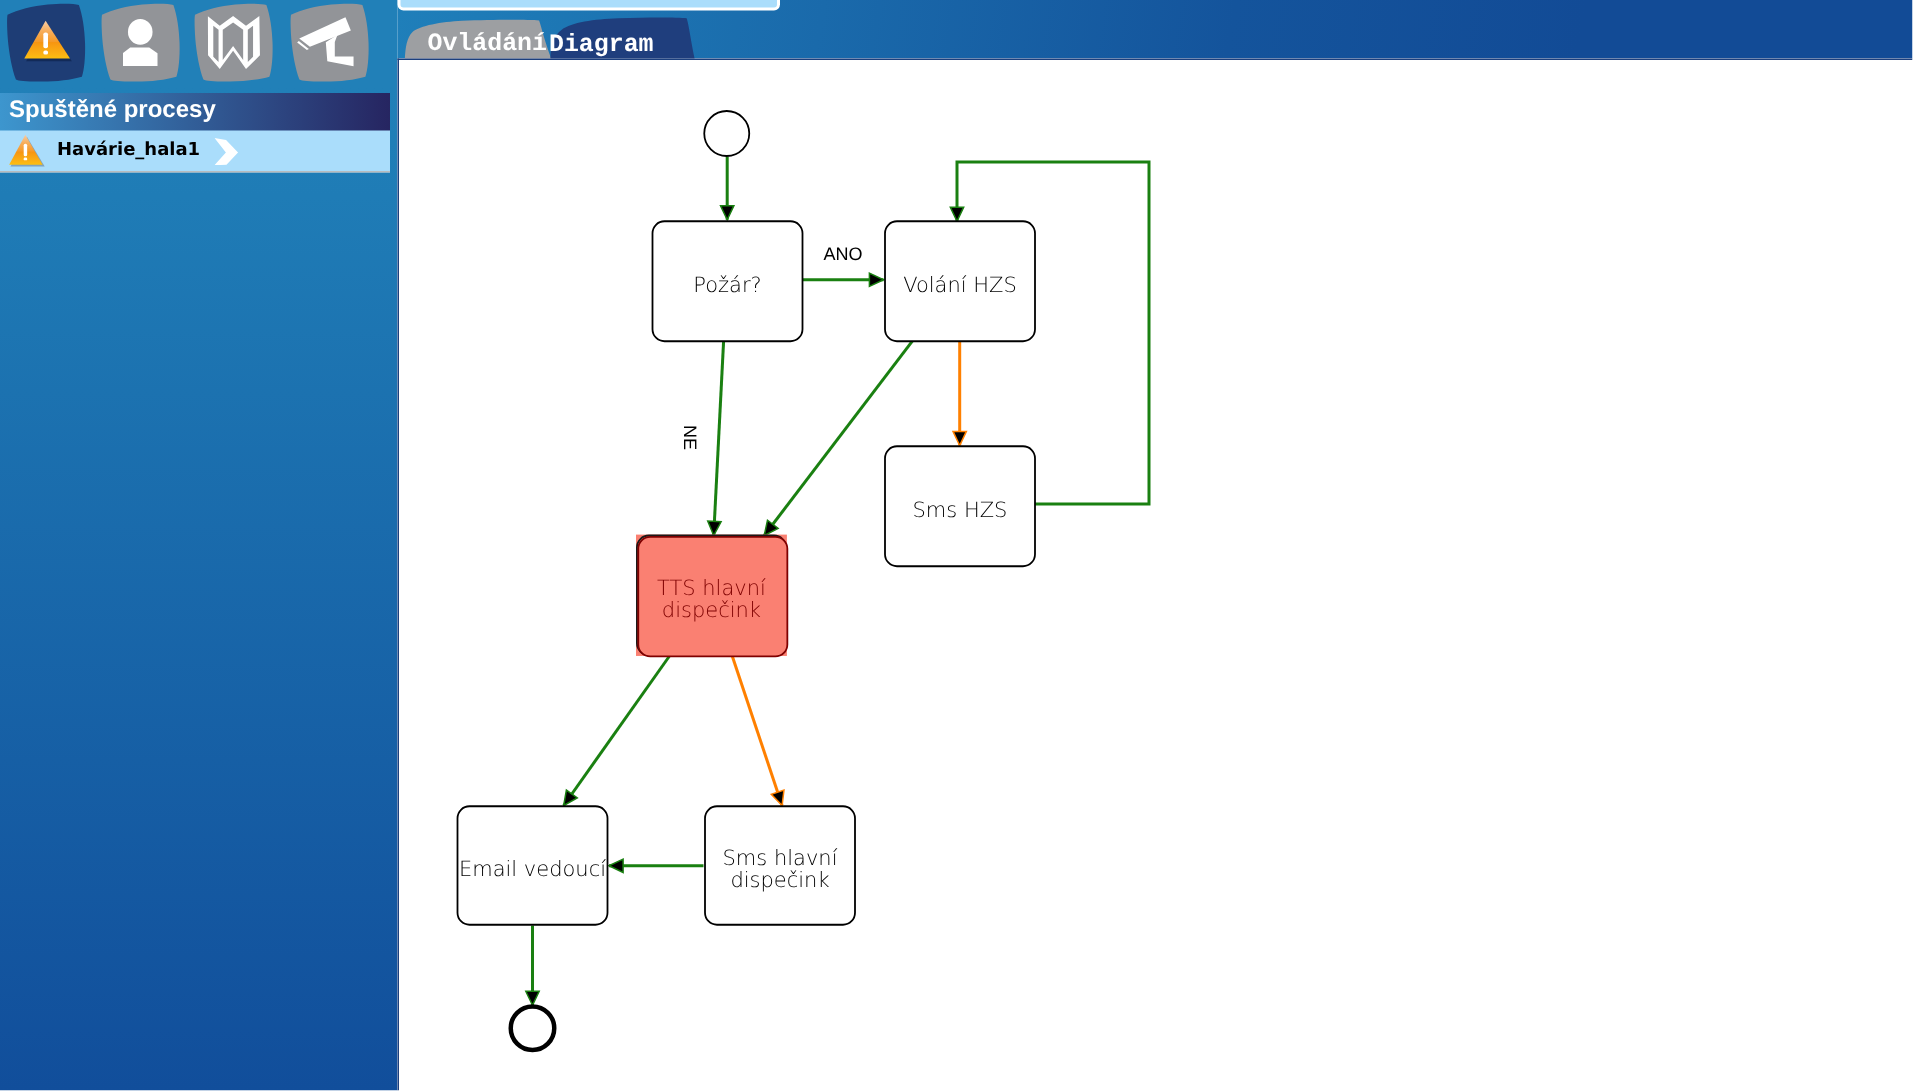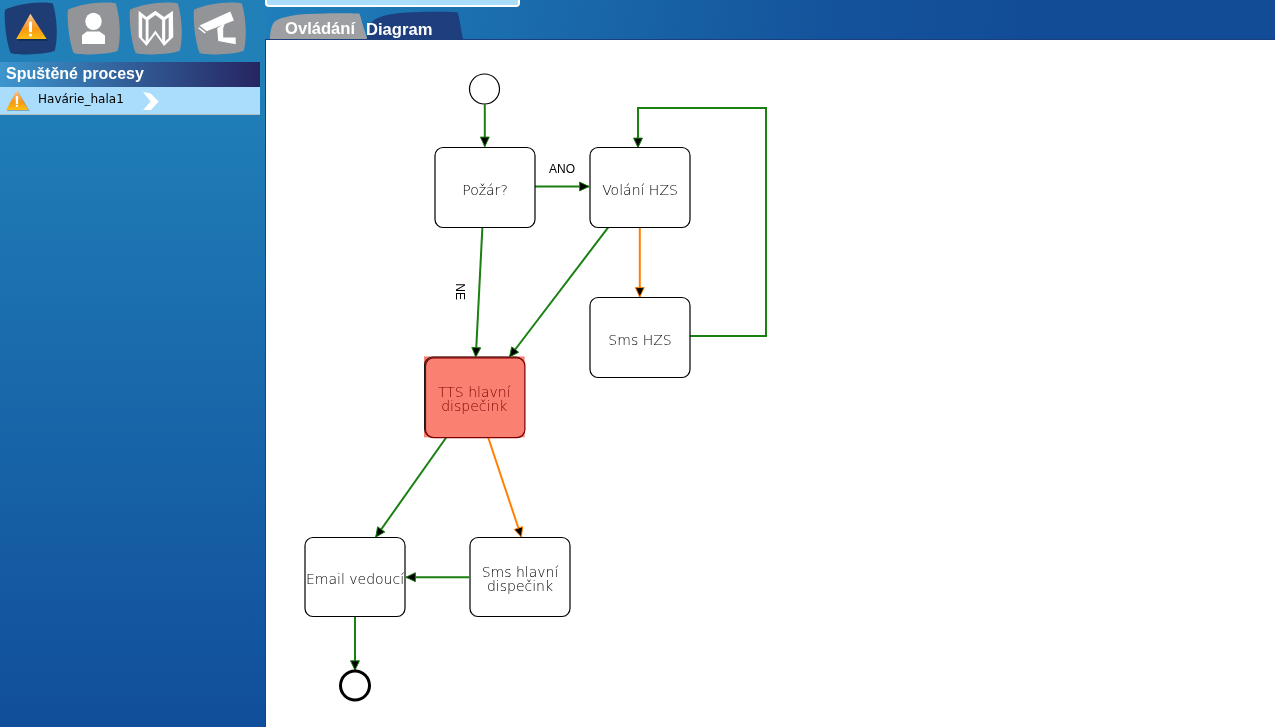--- a/index.html
+++ b/index.html
@@ -18,30 +18,30 @@
   .navicon svg{display:block;width:57px;height:57px;}
 
   #procHeader{position:absolute;left:0;top:62px;width:260px;height:36px;
     background:linear-gradient(to right,#3d96ce 0%, #262561 100%);}
   #procHeader span{position:absolute;left:6px;top:3px;font-size:16px;font-weight:bold;color:#fff;
     font-family:"Liberation Sans", sans-serif;letter-spacing:0px;}
 
   #procItem{position:absolute;left:0;top:87px;width:260px;height:28px;background:#aaddfb;
     border-bottom:1px solid #b9bbbd;box-sizing:border-box;}
   #procItem .warn{position:absolute;left:5px;top:1px;width:25px;height:25px;}
-  #procItem .lbl{position:absolute;left:38px;top:5px;font-size:12px;font-weight:normal;color:#000;
+  #procItem .lbl{position:absolute;left:38px;top:5px;font-size:12px;font-weight:bold;color:#000;
     font-family:"DejaVu Sans", sans-serif;}
   #procItem .chev{position:absolute;left:143.2px;top:4.6px;width:16px;height:18.5px;}
 
   
   #tabstrip{position:absolute;left:265px;top:0;width:1010px;height:39px;
     background:linear-gradient(100deg,#1f7fba 0%, #1a6aab 28%, #14549c 55%, #124b96 78%, #124b96 100%);}
   .tab{position:absolute;top:17px;height:22px;}
   .tab .lbl{position:absolute;color:#fff;font-size:16.6px;font-weight:bold;
-    font-family:Liberation Sans, sans-serif;white-space:nowrap;}
+    font-family:Liberation Mono, monospace;white-space:nowrap;}
 
   #topsel{position:absolute;left:-0.5px;top:-16px;width:255px;height:22.5px;
     background:#aaddfb;border:2px solid #fff;border-radius:4px;box-sizing:border-box;}
 
   
   #canvas{position:absolute;left:265px;top:39px;width:1010px;height:688px;background:#fff;}
   #canvas .cb-top{position:absolute;left:0;top:0;width:1010px;height:1.4px;background:#1c3f7d;}
   #canvas .cb-left{position:absolute;left:0;top:0;width:1.4px;height:688px;background:#1c3f7d;}
   #diagram{position:absolute;left:0;top:0;}
 </style>

